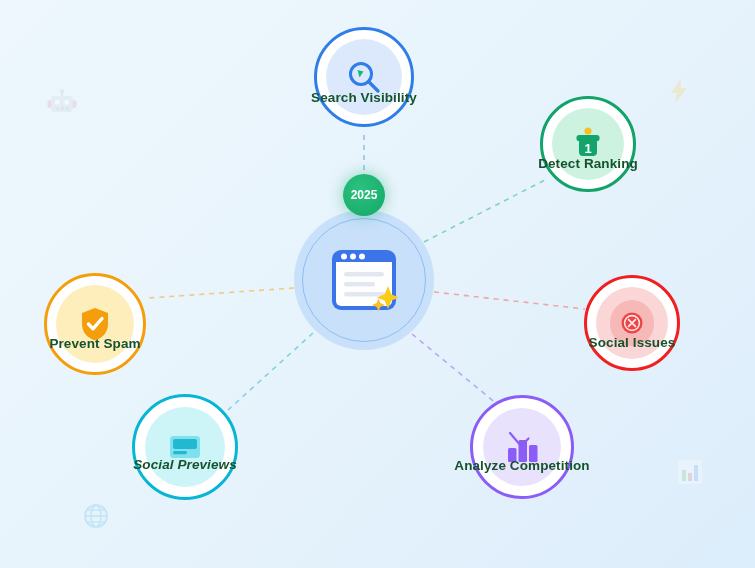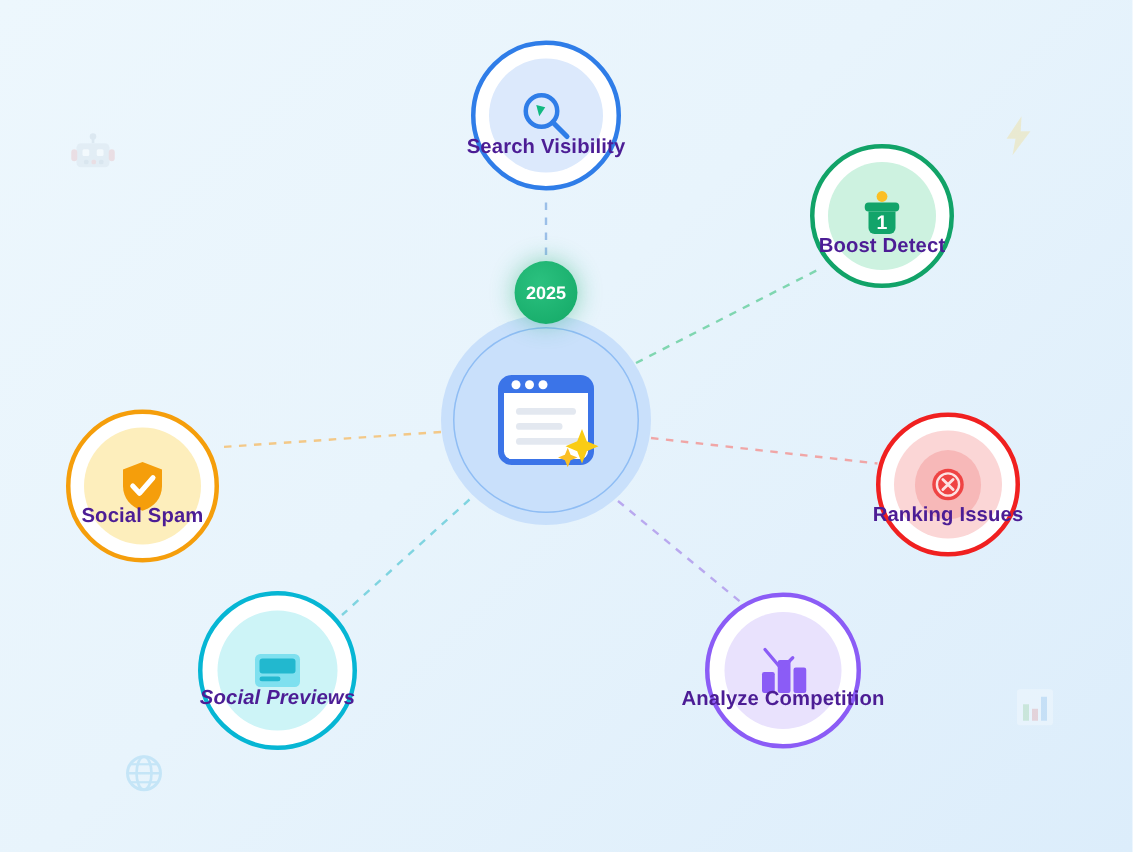--- a/index.html
+++ b/index.html
@@ -19,21 +19,21 @@
     display:flex;align-items:center;justify-content:center;
     box-sizing:border-box;
   }
   .inner{
     border-radius:50%;
     display:flex;align-items:center;justify-content:center;
   }
   .label{
     position:absolute;left:50%;transform:translateX(-50%);
     white-space:nowrap;
-    font-size:13.5px;font-weight:bold;color:#4c1d95;
+    font-size:13.5px;font-weight:bold;color:#14532d;
     letter-spacing:.1px;
   }
 
   
   #hub{position:absolute;transform:translate(-50%,-50%);}
   .hub-halo{
     width:140px;height:140px;border-radius:50%;
     background:#c9e0fb;
     display:flex;align-items:center;justify-content:center;
     box-sizing:border-box;
@@ -105,38 +105,38 @@
     <div class="ring" style="width:96px;height:96px;border:3px solid #11a368;">
       <div class="inner" style="width:72px;height:72px;background:#cdf2e0;">
         <svg width="40" height="40" viewBox="0 0 40 40">
           <circle cx="20" cy="7" r="3.6" fill="#fbbf24"></circle>
           <rect x="8.5" y="11" width="23" height="6" rx="2.6" fill="#12a46a"></rect>
           <path d="M11 17 h18 v11 a4 4 0 0 1 -4 4 H15 a4 4 0 0 1 -4 -4 Z" fill="#12a46a"></path>
           <text x="20" y="28.5" font-family="Liberation Sans, sans-serif" font-size="13" font-weight="bold" fill="#ffffff" text-anchor="middle">1</text>
         </svg>
       </div>
     </div>
-    <div class="label" style="top:60px;">Boost Detect</div>
+    <div class="label" style="top:60px;">Detect Ranking</div>
   </div>
 
   <div class="node" style="left:632px;top:323px;">
     <div class="ring" style="width:96px;height:96px;border:3px solid #f02020;">
       <div class="inner" style="width:72px;height:72px;background:#fbd6d6;">
         <div style="width:44px;height:46px;border-radius:50% 50% 48% 48%;background:#f7b8b8;
                     display:flex;align-items:center;justify-content:center;">
           <svg width="26" height="26" viewBox="0 0 26 26">
             <circle cx="13" cy="13" r="10.5" fill="#ef4444"></circle>
             <circle cx="13" cy="13" r="7.4" fill="none" stroke="#fde2e2" stroke-width="1.6"></circle>
             <line x1="9.6" y1="9.6" x2="16.4" y2="16.4" stroke="#fde2e2" stroke-width="1.9" stroke-linecap="round"></line>
             <line x1="16.4" y1="9.6" x2="9.6" y2="16.4" stroke="#fde2e2" stroke-width="1.9" stroke-linecap="round"></line>
           </svg>
         </div>
       </div>
     </div>
-    <div class="label" style="top:60px;">Ranking Issues</div>
+    <div class="label" style="top:60px;">Social Issues</div>
   </div>
 
   <div class="node" style="left:522px;top:447px;">
     <div class="ring" style="width:104px;height:104px;border:3px solid #8b5cf6;">
       <div class="inner" style="width:78px;height:78px;background:#e9e2fd;">
         <svg width="44" height="44" viewBox="0 0 44 44">
           <rect x="8" y="23" width="8.5" height="14" rx="1.5" fill="#8b5cf6"></rect>
           <rect x="18.5" y="15" width="8.5" height="22" rx="1.5" fill="#8b5cf6"></rect>
           <rect x="29" y="20" width="8.5" height="17" rx="1.5" fill="#8b5cf6"></rect>
           <path d="M10 8 L21 21 L28.5 13.5" fill="none" stroke="#8b5cf6" stroke-width="2.2" stroke-linecap="round" stroke-linejoin="round"></path>
@@ -161,21 +161,21 @@
 
   <div class="node" style="left:95px;top:324px;">
     <div class="ring" style="width:102px;height:102px;border:3px solid #f59e0b;">
       <div class="inner" style="width:78px;height:78px;background:#fdeebc;">
         <svg width="42" height="42" viewBox="0 0 42 42">
           <path d="M21 5 L34 10 v11 c0 9 -6.5 14.5 -13 16.5 C14.5 35.5 8 30 8 21 V10 Z" fill="#f59e0b"></path>
           <path d="M14.5 21 L19 25.8 L28 15.5" fill="none" stroke="#ffffff" stroke-width="3.4" stroke-linecap="round" stroke-linejoin="round"></path>
         </svg>
       </div>
     </div>
-    <div class="label" style="top:63px;">Social Spam</div>
+    <div class="label" style="top:63px;">Prevent Spam</div>
   </div>
 
   <div class="deco" style="left:62px;top:105px;">
     <svg width="30" height="28" viewBox="0 0 30 28">
       <line x1="15" y1="2" x2="15" y2="7" stroke="#c3d3e0" stroke-width="1.8"></line>
       <circle cx="15" cy="2.5" r="2.2" fill="#c3d3e0"></circle>
       <rect x="4" y="7" width="22" height="16" rx="3" fill="#d4e0ea"></rect>
       <rect x="0.5" y="11" width="4" height="8" rx="2" fill="#e8b9bd"></rect>
       <rect x="25.5" y="11" width="4" height="8" rx="2" fill="#e8b9bd"></rect>
       <rect x="8" y="11" width="4.5" height="4.5" rx="1" fill="#fff"></rect>

